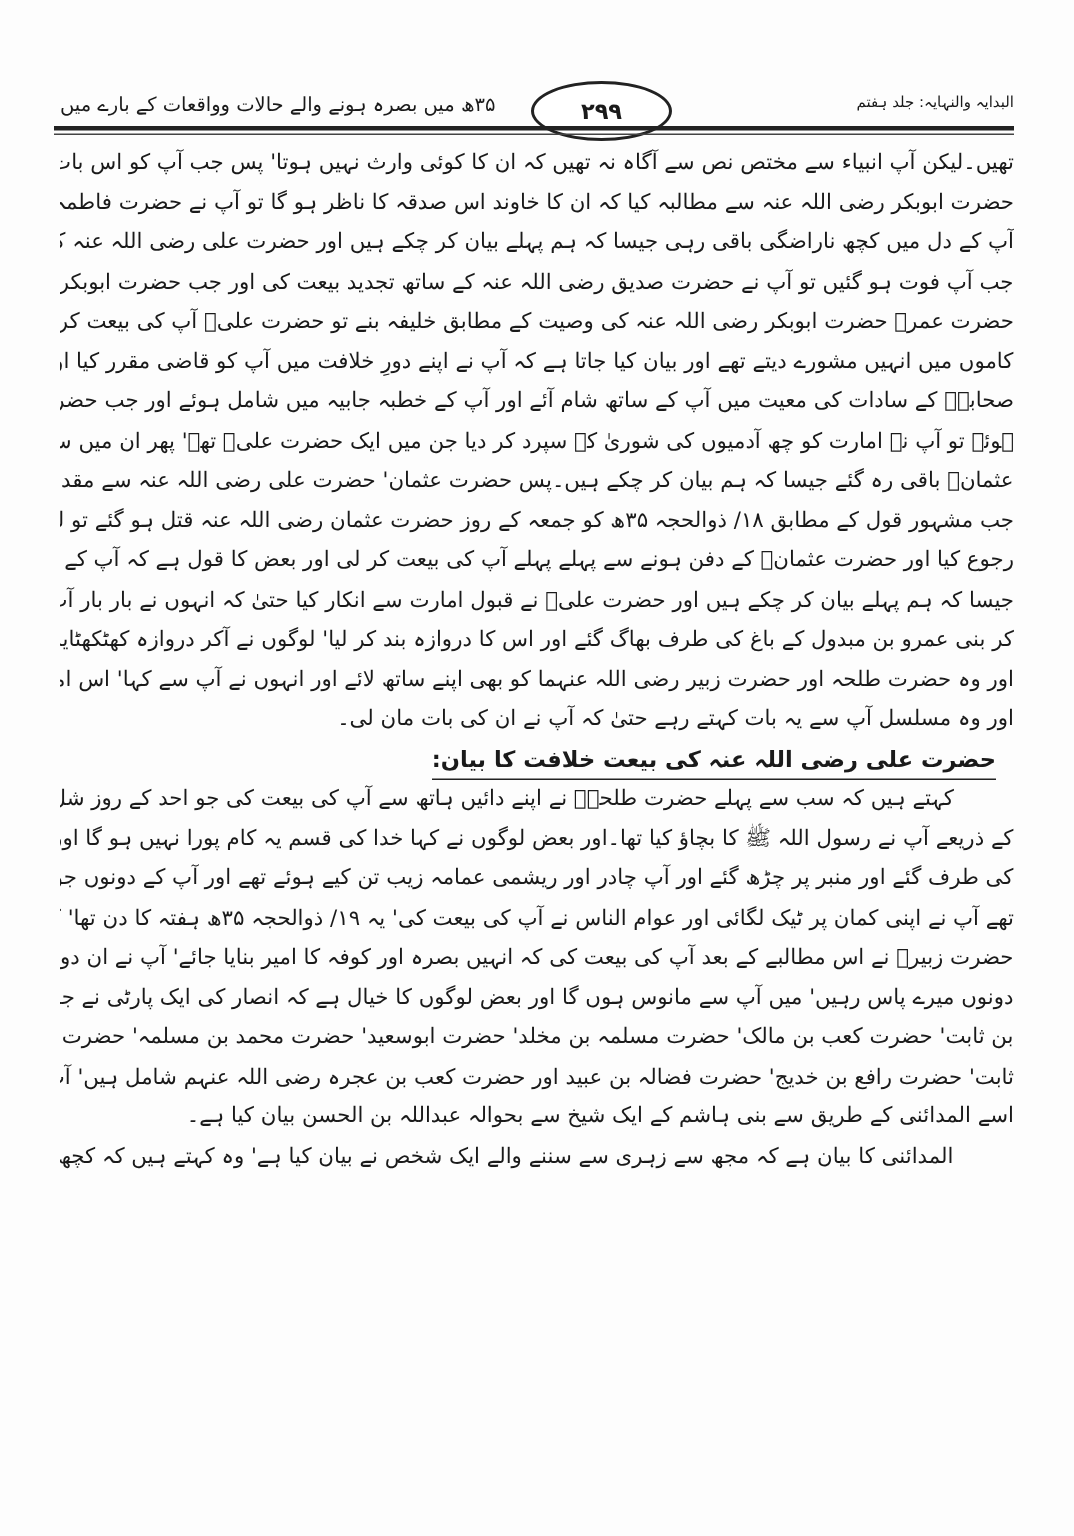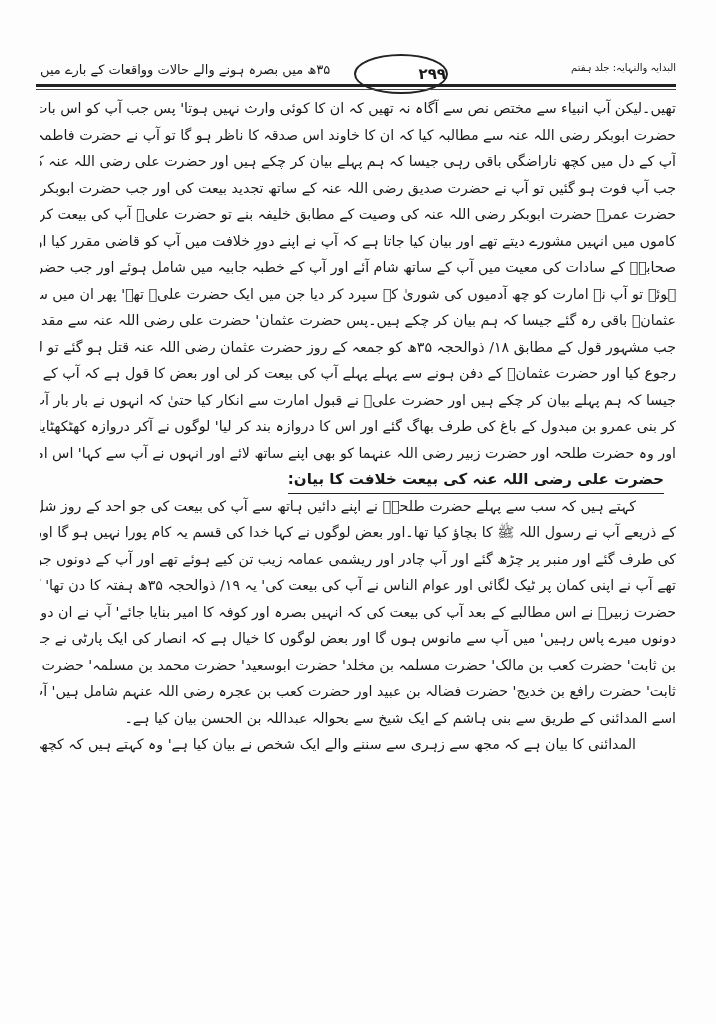--- a/index.html
+++ b/index.html
@@ -3,21 +3,21 @@
 <meta charset="utf-8">
 <style>
   html, body { margin:0; padding:0; background:#ffffff; }
   body { width:716px; height:1024px; position:relative; overflow:hidden;
          font-family:"DejaVu Sans", sans-serif; color:#1a1a1a; }
   .page { position:absolute; left:0; top:0; width:716px; height:1024px; background:#fdfdfd; }
   .header { position:absolute; left:36px; top:58px; width:640px; height:30px; direction:rtl; }
   .hdr-right { position:absolute; right:0; top:4px; font-size:10px; white-space:nowrap; }
   .hdr-left  { position:absolute; left:4px; top:4px; font-size:13px; white-space:nowrap; }
   .page-num { position:absolute; left:318px; top:-4px; width:90px; height:36px; border:2px solid #222;
-              border-radius:50%; background:#fff; text-align:right; line-height:36px;
+              border-radius:50%; background:#fff; text-align:center; line-height:36px;
               font-size:15px; font-weight:bold; direction:ltr; }
   .rule-thick { position:absolute; left:36px; top:84px; width:640px; height:3px; background:#222; }
   .rule-thin  { position:absolute; left:36px; top:89px; width:640px; height:1px; background:#444; }
   .body { position:absolute; left:40px; top:95px; width:636px; direction:rtl; text-align:justify; }
   .line { font-size:14.2px; line-height:26.5px; height:26.5px; white-space:nowrap; overflow:hidden;
           text-align-last:justify; }
   .line.short { text-align-last:right; }
   .subheading { font-size:15px; font-weight:bold; line-height:26.5px; height:26.5px;
                 display:inline-block; border-bottom:1.5px solid #222; margin-right:12px; }
   .heading-wrap { height:26.5px; }
@@ -45,20 +45,21 @@
         <div class="line">حضرت عمرؓ حضرت ابوبکر رضی اللہ عنہ کی وصیت کے مطابق خلیفہ بنے تو حضرت علیؓ آپ کی بیعت کرنے والوں میں شامل تھے اور آپ</div>
         <div class="line">کاموں میں انہیں مشورے دیتے تھے اور بیان کیا جاتا ہے کہ آپ نے اپنے دورِ خلافت میں آپ کو قاضی مقرر کیا اور آپ جملہ امراء</div>
         <div class="line">صحابہؓ کے سادات کی معیت میں آپ کے ساتھ شام آئے اور آپ کے خطبہ جابیہ میں شامل ہوئے اور جب حضرت عمر رضی اللہ عنہ زخمی</div>
         <div class="line">ہوئے تو آپ نے امارت کو چھ آدمیوں کی شوریٰ کے سپرد کر دیا جن میں ایک حضرت علیؓ تھے' پھر ان میں سے حضرت علیؓ اور حضرت</div>
         <div class="line">عثمانؓ باقی رہ گئے جیسا کہ ہم بیان کر چکے ہیں۔پس حضرت عثمان' حضرت علی رضی اللہ عنہ سے مقدم ہو گئے تو آپ نے سمع و اطاعت کی' اور</div>
         <div class="line">جب مشہور قول کے مطابق ۱۸/ ذوالحجہ ۳۵ھ کو جمعہ کے روز حضرت عثمان رضی اللہ عنہ قتل ہو گئے تو لوگوں نے حضرت علی رضی اللہ عنہ کی طرف</div>
         <div class="line">رجوع کیا اور حضرت عثمانؓ کے دفن ہونے سے پہلے پہلے آپ کی بیعت کر لی اور بعض کا قول ہے کہ آپ کے دفن کے بعد بیعت کی</div>
         <div class="line">جیسا کہ ہم پہلے بیان کر چکے ہیں اور حضرت علیؓ نے قبول امارت سے انکار کیا حتیٰ کہ انہوں نے بار بار آپ سے کہا اور آپ انہیں چھوڑ</div>
         <div class="line">کر بنی عمرو بن مبدول کے باغ کی طرف بھاگ گئے اور اس کا دروازہ بند کر لیا' لوگوں نے آکر دروازہ کھٹکھٹایا اور آپ سے اصرار کیا</div>
         <div class="line">اور وہ حضرت طلحہ اور حضرت زبیر رضی اللہ عنہما کو بھی اپنے ساتھ لائے اور انہوں نے آپ سے کہا' اس امر کا امیر کے بغیر باقی رہنا ممکن نہیں</div>
+        <div class="line short">اور وہ مسلسل آپ سے یہ بات کہتے رہے حتیٰ کہ آپ نے ان کی بات مان لی۔</div>
       </div>
     <div class="heading-wrap">
       <span class="subheading">حضرت علی رضی اللہ عنہ کی بیعت خلافت کا بیان:</span>
     </div>
     <div id="p2">
         <div class="line indent">کہتے ہیں کہ سب سے پہلے حضرت طلحہؓ نے اپنے دائیں ہاتھ سے آپ کی بیعت کی جو احد کے روز شل ہو گیا تھا۔کیونکہ اس</div>
         <div class="line">کے ذریعے آپ نے رسول اللہ ﷺ کا بچاؤ کیا تھا۔اور بعض لوگوں نے کہا خدا کی قسم یہ کام پورا نہیں ہو گا اور حضرت علی رضی اللہ عنہ مسجد</div>
         <div class="line">کی طرف گئے اور منبر پر چڑھ گئے اور آپ چادر اور ریشمی عمامہ زیب تن کیے ہوئے تھے اور آپ کے دونوں جوتے آپ کے ہاتھ میں</div>
         <div class="line">تھے آپ نے اپنی کمان پر ٹیک لگائی اور عوام الناس نے آپ کی بیعت کی' یہ ۱۹/ ذوالحجہ ۳۵ھ ہفتہ کا دن تھا' کہتے ہیں کہ حضرت طلحہؓ اور</div>
         <div class="line">حضرت زبیرؓ نے اس مطالبے کے بعد آپ کی بیعت کی کہ انہیں بصرہ اور کوفہ کا امیر بنایا جائے' آپ نے ان دونوں سے فرمایا آپ</div>

